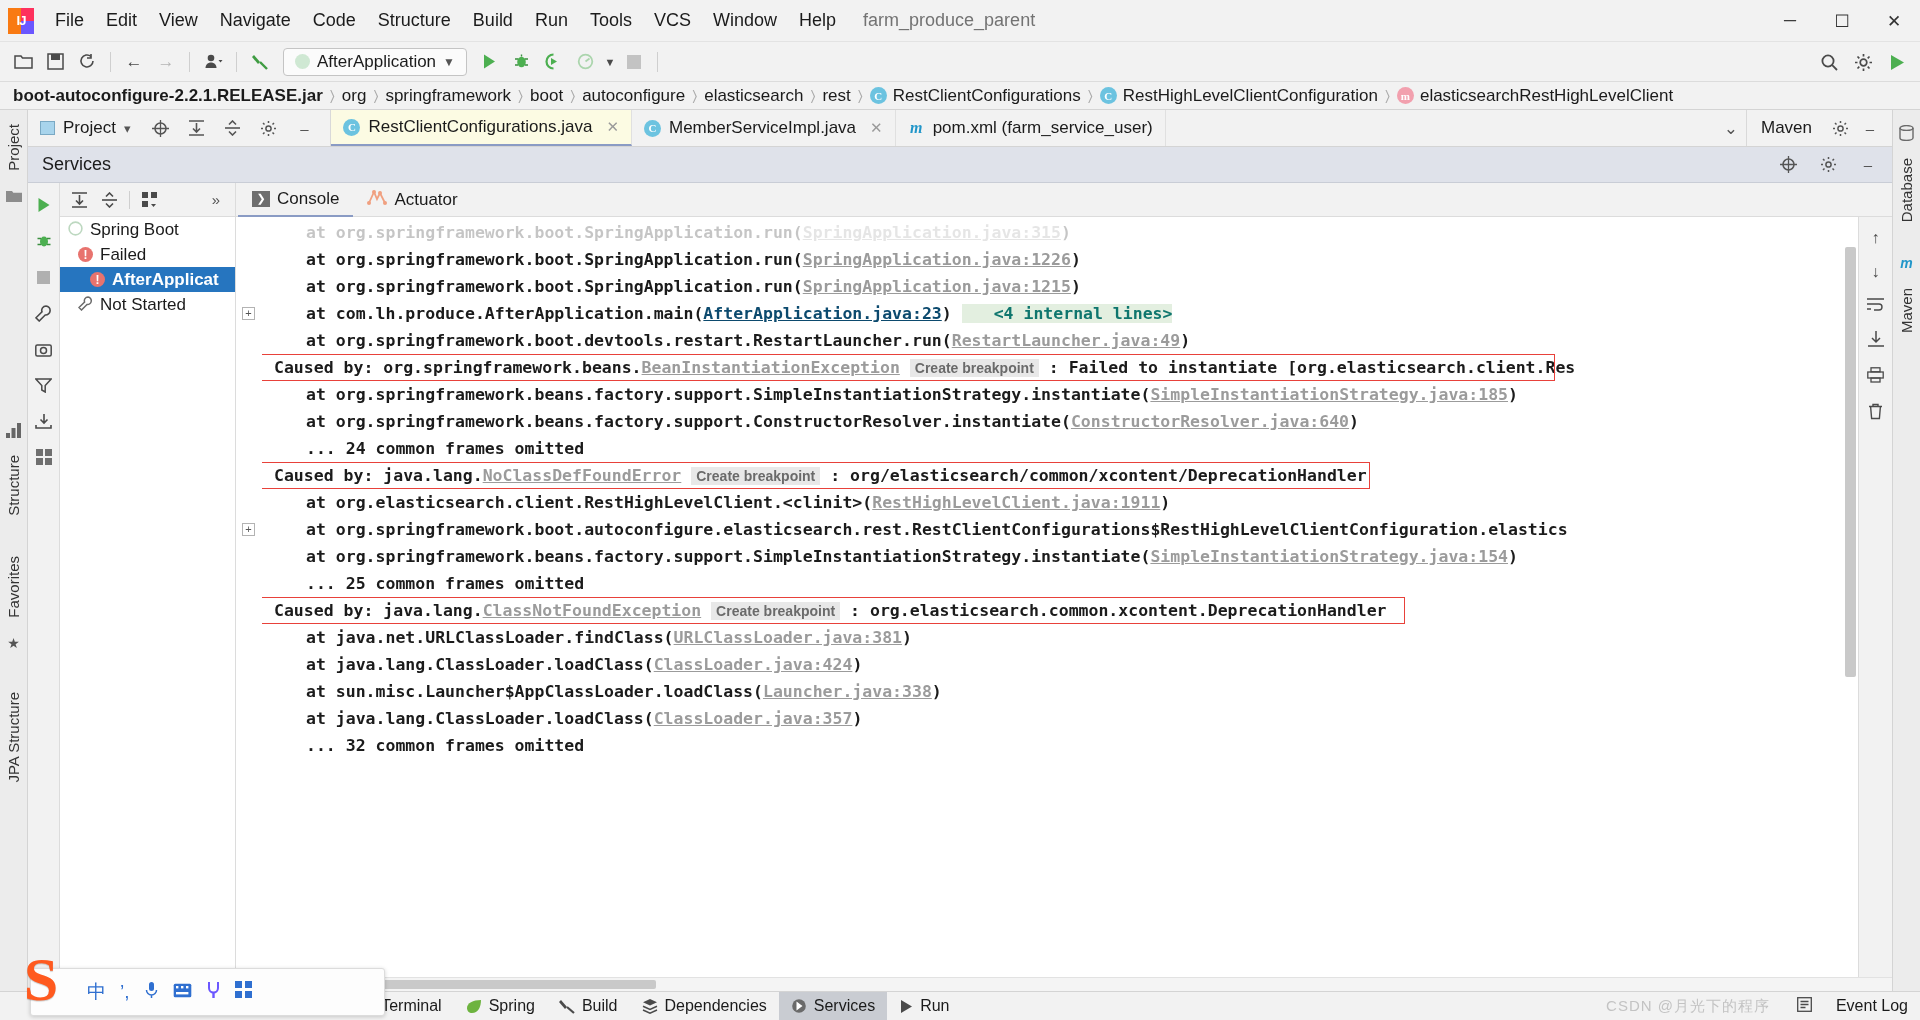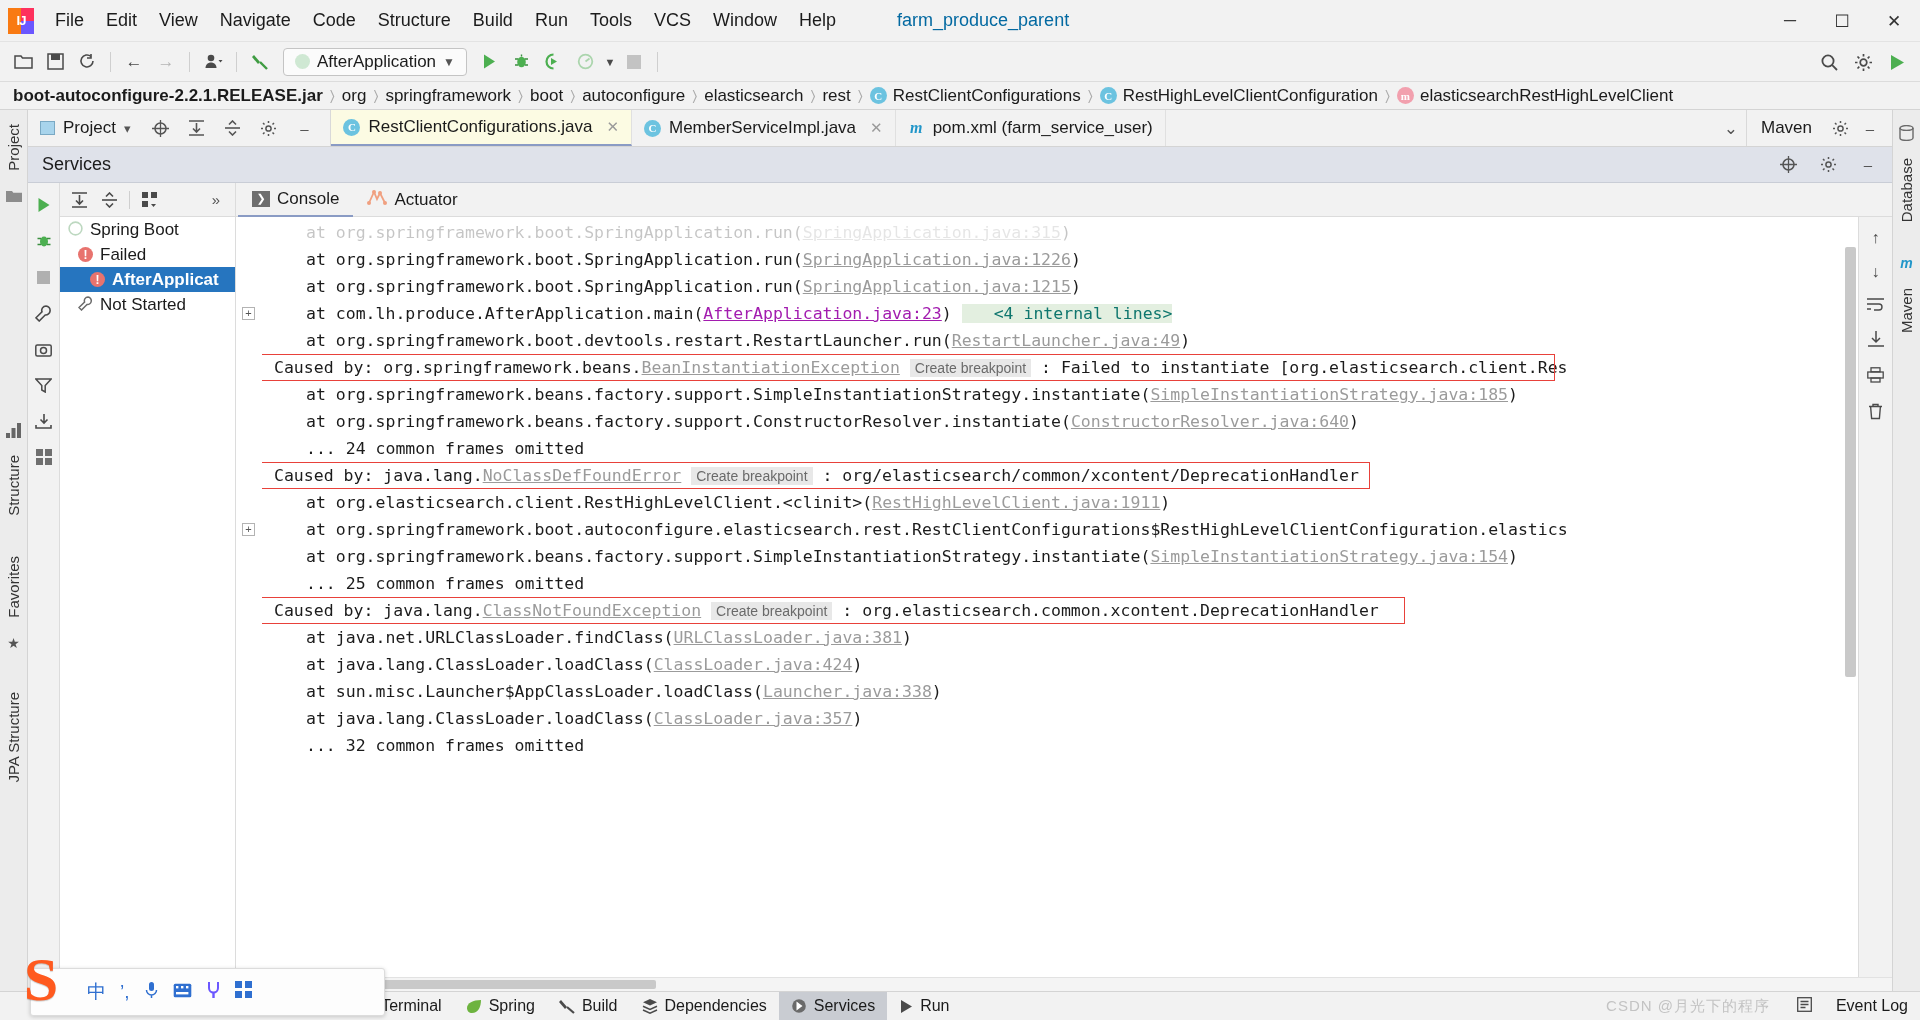--- a/index.html
+++ b/index.html
@@ -18,21 +18,21 @@
     height:42px; display:flex; align-items:center; background:#f2f2f2;
     border-bottom:1px solid #e3e3e3; flex:0 0 42px; position:relative;
   }
   .ij-logo{ width:26px;height:26px;margin:0 10px 0 8px; position:relative;flex:0 0 26px;}
   .ij-logo .q1{position:absolute;left:0;top:0;width:13px;height:13px;background:#f97a12;}
   .ij-logo .q2{position:absolute;right:0;top:0;width:13px;height:13px;background:#fe315d;}
   .ij-logo .q3{position:absolute;left:0;bottom:0;width:13px;height:13px;background:#f97a12;}
   .ij-logo .q4{position:absolute;right:0;bottom:0;width:13px;height:13px;background:#6b57ff;}
   .ij-logo .ij{position:absolute;left:0;top:0;width:26px;height:26px;color:#fff;font:bold 13px "Liberation Sans",sans-serif;display:flex;align-items:center;justify-content:center;letter-spacing:-1px;}
   .menu-item{ padding:4px 11px; font-size:18px; color:#1b1b1b; cursor:default; white-space:nowrap;}
-  .win-title{ margin-left:50px; font-size:18px; color:#0369a1;}
+  .win-title{ margin-left:16px; font-size:18px; color:#737373;}
   .win-ctrls{ position:absolute; right:0; top:0; height:42px; display:flex;}
   .win-btn{ width:52px; height:42px; display:flex;align-items:center;justify-content:center;font-size:17px;color:#333;}
 
   
   .toolbar{
     height:40px; display:flex; align-items:center; gap:2px; padding:0 8px;
     background:#f2f2f2; border-bottom:1px solid #dcdcdc; flex:0 0 40px; position:relative;
   }
   .tb-ico{ width:30px;height:28px;display:flex;align-items:center;justify-content:center;color:#4a4a4a;font-size:17px;border-radius:3px;}
   .tb-sep{ width:1px;height:20px;background:#cfcfcf;margin:0 6px;}
@@ -133,23 +133,23 @@
 
   .cons-wrap{flex:1 1 auto;position:relative;display:flex;min-height:0;}
   .cons-gutter{width:26px;flex:0 0 26px;background:#fff;position:relative;}
   .fold{position:absolute;left:6px;width:13px;height:13px;border:1px solid #b3b3b3;background:#fff;
         font-size:11px;line-height:11px;text-align:center;color:#555;}
   .cons-text{
     flex:1 1 auto;position:relative;overflow:hidden;background:#fff;
     font-family:"DejaVu Sans Mono","Liberation Mono",monospace;
     font-size:16.5px; line-height:27px; white-space:pre; padding-top:2px;
   }
-  .cline{height:27px;padding-left:10px;color:#1b1b1b;}
+  .cline{height:27px;padding-left:10px;color:#1b1b1b;font-weight:bold;}
   .cline .lnk{color:#9b9b9b;text-decoration:underline;}
-  .cline .lnk.blue{color:#a21caf;}
+  .cline .lnk.blue{color:#0c4a6e;}
   .cline .grn{background:#e3efe0;color:#0f766e;padding-left:32px;}
   .cline .bpt{background:#e8e8e8;color:#6a6a6a;font-family:"Liberation Sans",sans-serif;font-size:14px;padding:1px 5px;}
   .cline.causedby{position:relative;}
   .causebox{
     position:absolute;left:0;right:0;top:0;height:27px;border:1.6px solid #e8413a;pointer-events:none;
   }
   .cons-side{
     width:34px;flex:0 0 34px;background:#f2f2f2;border-left:1px solid #dcdcdc;
     display:flex;flex-direction:column;align-items:center;gap:16px;padding-top:12px;color:#4a4a4a;font-size:16px;
   }

